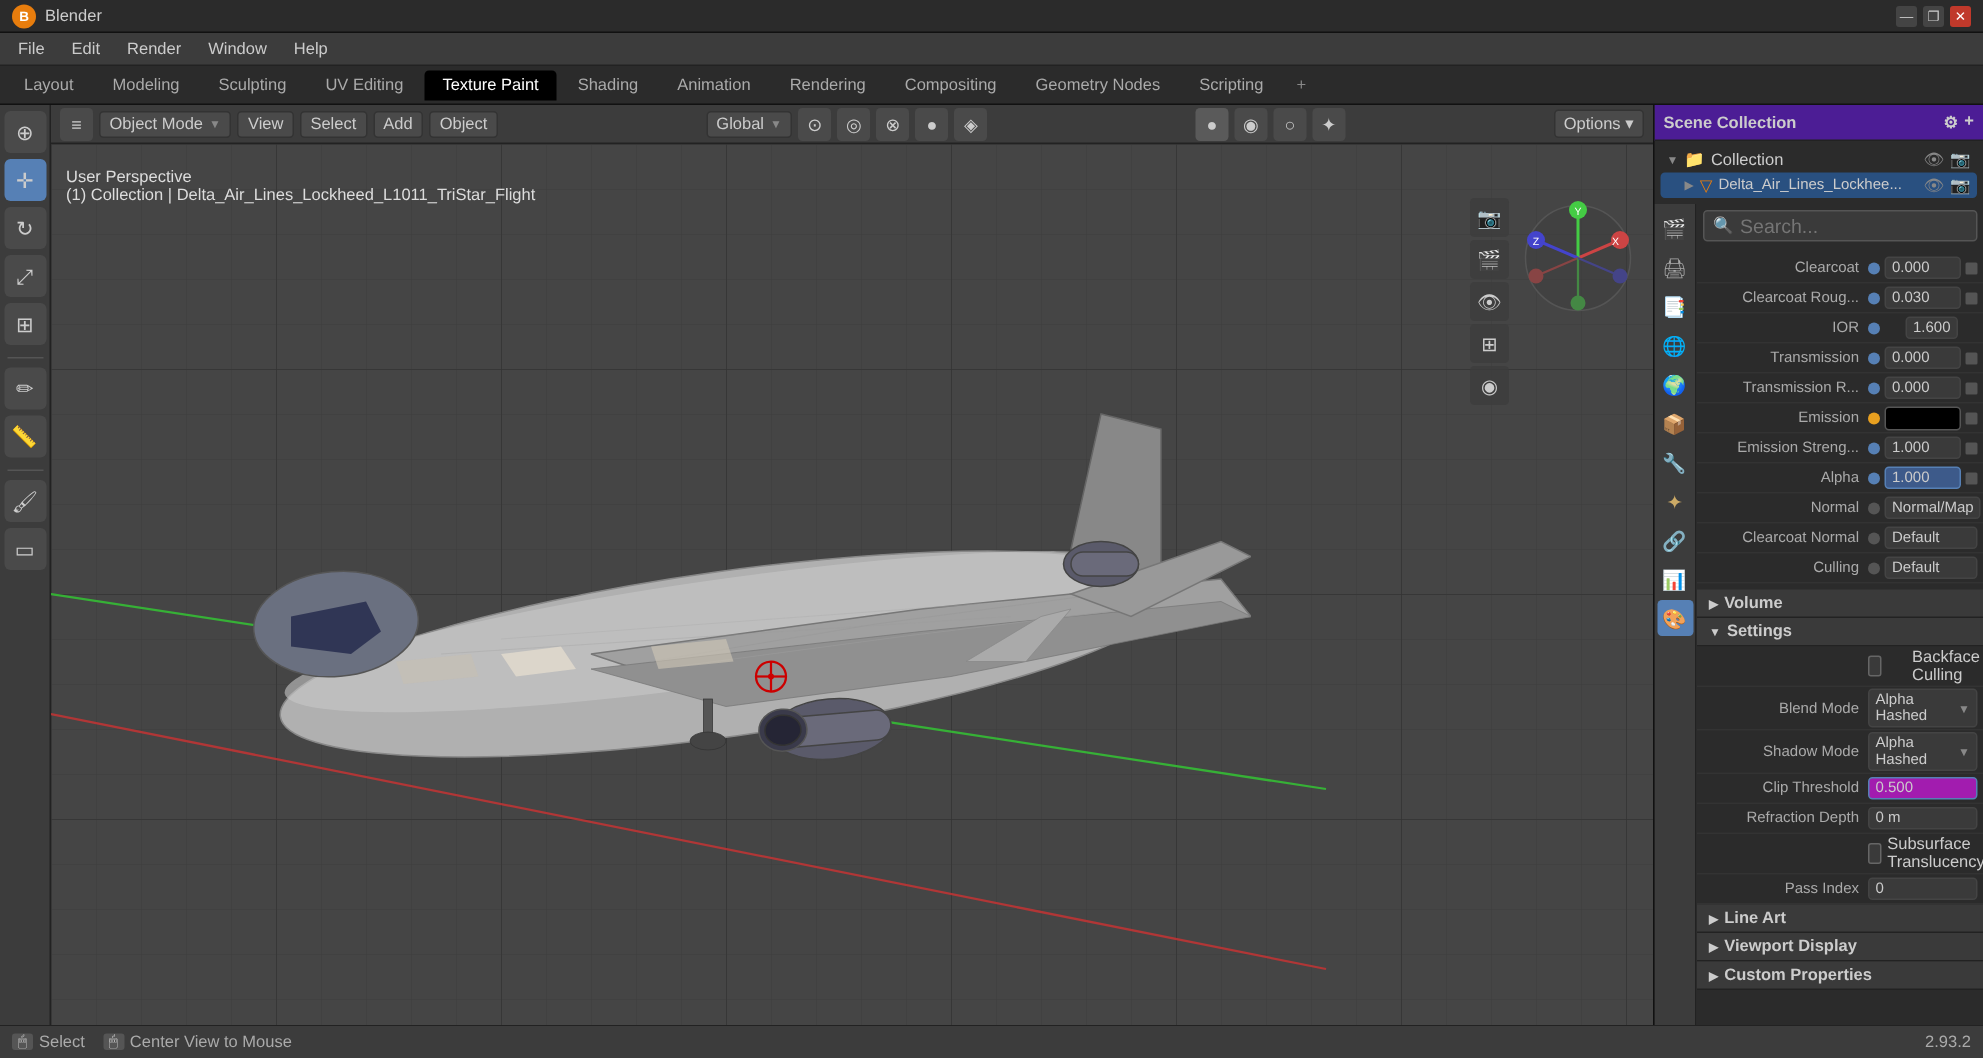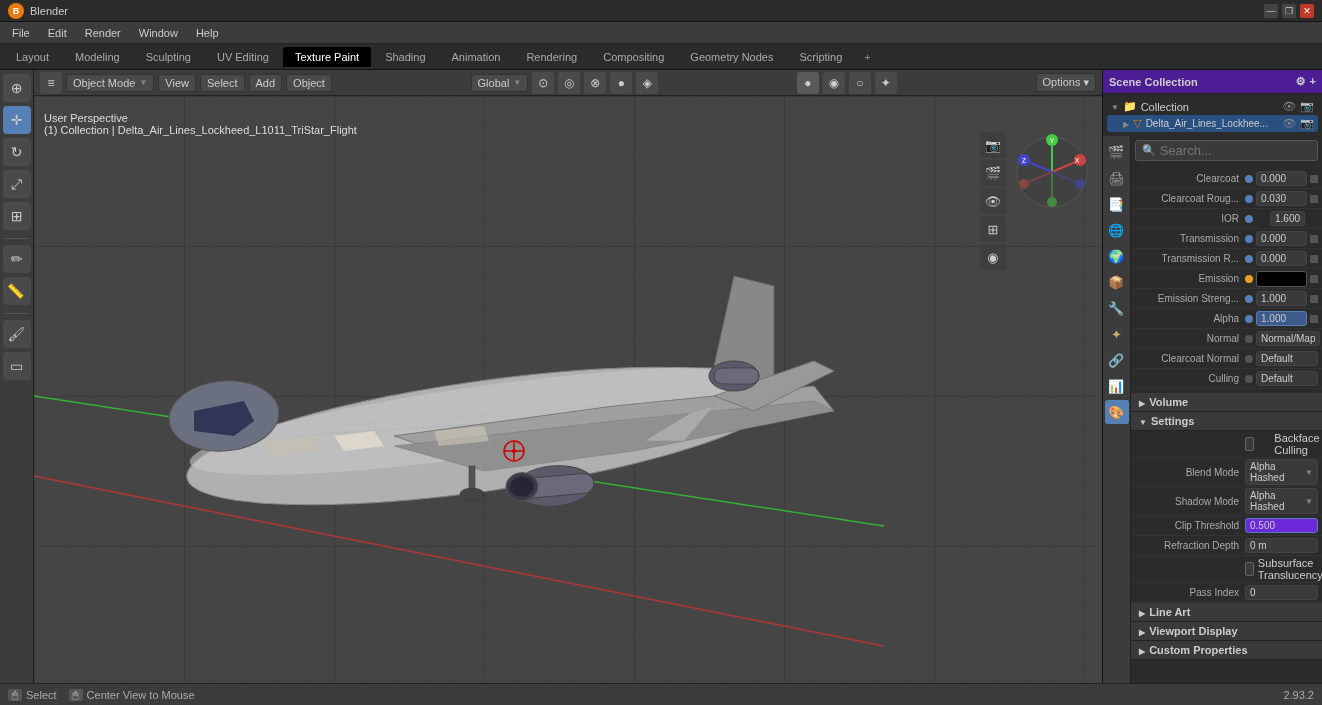--- a/index.html
+++ b/index.html
@@ -870,21 +870,21 @@
           <div class="prop-row">
             <div class="prop-label">Shadow Mode</div>
             <div class="prop-select">
               <span>Alpha Hashed</span>
               <span class="arrow">▼</span>
             </div>
           </div>
 
           <div class="prop-row">
             <div class="prop-label">Clip Threshold</div>
-            <div class="prop-value active-blue" style="background:#6d28d9;border-color:#5680b5;">
+            <div class="prop-value active-blue" style="background:#a21caf;border-color:#5680b5;">
               <span>0.500</span>
             </div>
           </div>
 
 
           <div class="prop-row">
             <div class="prop-label">Refraction Depth</div>
             <div class="prop-value">
               <span>0 m</span>
             </div>

